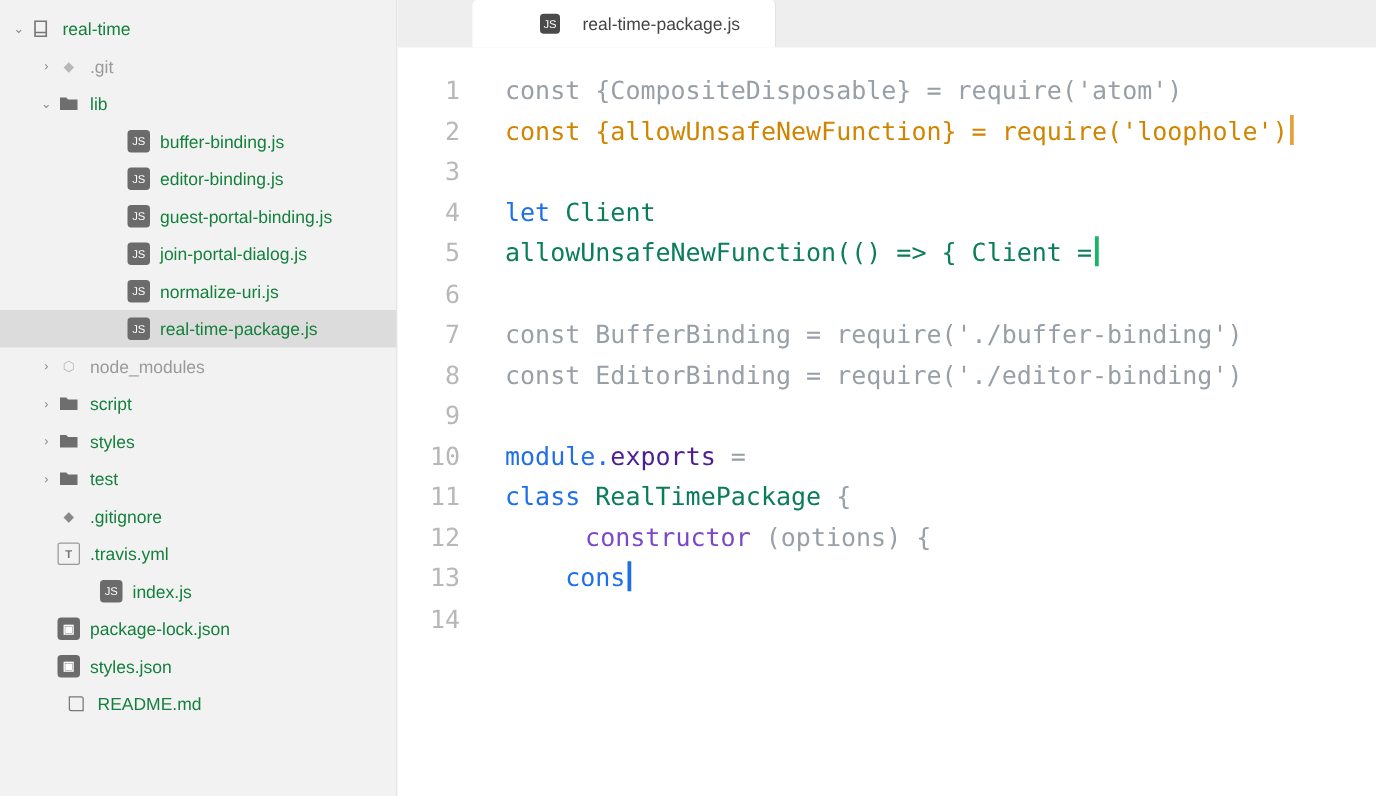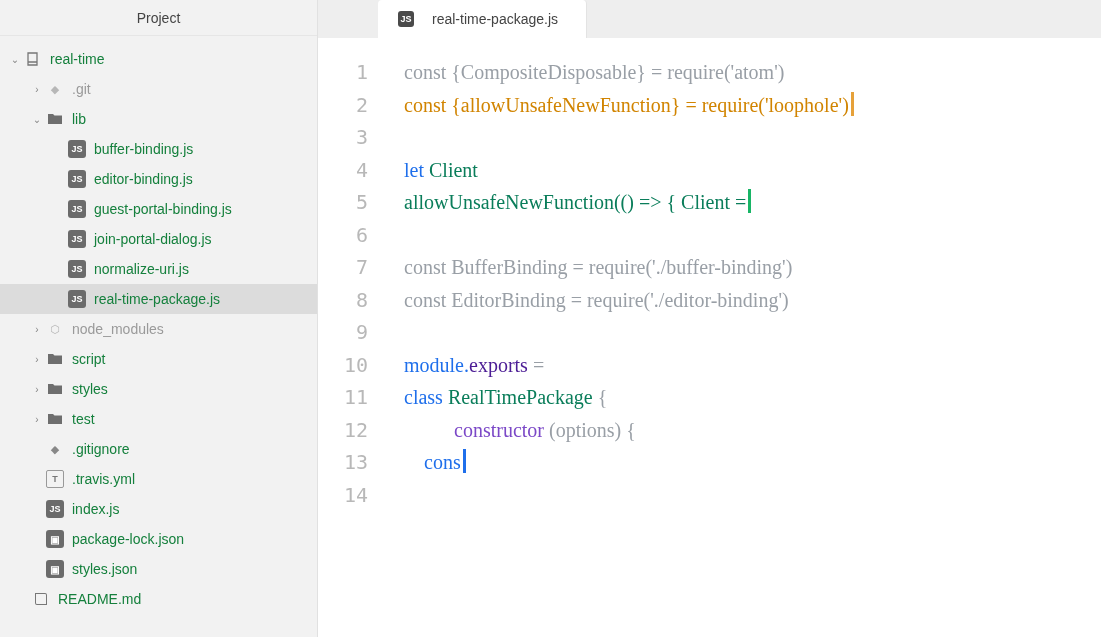--- a/index.html
+++ b/index.html
@@ -8,56 +8,55 @@
 
   
   .sidebar { width: 318px; height: 100%; background: #f2f2f2; border-right: 1px solid #e1e1e1; display:flex; flex-direction:column; }
   .sidebar-header { height: 36px; display:flex; align-items:center; justify-content:center; font-size: 14px; color:#444; border-bottom:1px solid #e6e6e6; }
   .tree { flex:1; overflow:auto; padding-top:8px; font-size:14px; color:#555; }
   .tree-row { display:flex; align-items:center; height:30px; cursor:default; white-space:nowrap; }
   .tree-row.selected { background:#dcdcdc; }
   .chev { width:14px; display:inline-flex; justify-content:center; color:#888; font-size:10px; margin-right:2px;}
   .ficon { width:18px; height:18px; margin-right:8px; display:inline-flex; align-items:center; justify-content:center; font-size:11px; }
   .ficon.folder { color:#6e6e6e; }
-  .ficon.js { background:#6b6b6b; color:#fff; border-radius:3px; font-size:9px; font-weight:700; font-family:sans-serif;}
+  .ficon.js { background:#6b6b6b; color:#fff; border-radius:3px; font-size:9px; font-weight:400; font-family:sans-serif;margin-left:34px;}
   .ficon.json { background:#6b6b6b; color:#fff; border-radius:3px; font-size:10px; font-weight:700;}
   .ficon.git { color:#888; }
   .ficon.book { color:#777; }
   .ficon.text { color:#777; border:1px solid #999; border-radius:2px; font-size:9px; font-weight:700;}
   .tree-label { color:#15803d; }
   .tree-row.dim .tree-label { color:#9a9a9a; }
   .tree-row.dim .ficon { opacity:.55; }
 
   
   .editor { flex:1; display:flex; flex-direction:column; background:#fff; }
   .tabbar { height:38px; background:#eeeeee; display:flex; align-items:flex-end; }
   .tab { height:38px; padding:0 28px 0 20px; display:flex; align-items:center; gap:10px; background:#fff; border-right:1px solid #e3e3e3; font-size:14px; color:#444; border-top-left-radius:4px; border-top-right-radius:4px; position:relative; margin-left:60px;}
   .tab .ficon.js { width:16px; height:16px; background:#4a4a4a; }
   .code-area { flex:1; display:flex; font-family: "SFMono-Regular", Menlo, Consolas, monospace; font-size:20px; line-height:32.5px; padding-top:18px; }
   .gutter { width:68px; text-align:right; color:#b8b8b8; padding-right:18px; user-select:none;}
   .gutter div { height:32.5px; }
   .code { flex:1; white-space:pre; position:relative; padding-left:18px;}
-  .code-line { height:32.5px; color:#999fa6; position:relative;font-family:Liberation Serif, serif;}
+  .code-line { height:32.5px; color:#999fa6; position:relative;}
   .kw { color:#1f6feb; }
   .fn { color:#7b48c7;margin-left:40px; }
   .cls { color:#0a7d5a; }
   .modexp { color:#1f6feb;margin-top:28px; }
   .modexpval { color:#4c1d95; }
   .new-line { color:#d18400; }
   .cursor-green { display:inline-block; width:3px; height:24px; background:#18b566; vertical-align:-4px; margin-left:2px;}
   .cursor-orange { display:inline-block; width:3px; height:24px; background:#e6a13a; vertical-align:-4px; margin-left:2px;}
   .cursor-blue { display:inline-block; width:3px; height:24px; background:#1f6feb; vertical-align:-4px; margin-left:2px;}
 </style>
 </head>
 <body>
 
 <div class="app">
 
   <div class="sidebar">
-    <div class="sidebar-header">Project</div>
     <div class="tree" id="tree">
         <div class="tree-row" style="padding-left:8px">
           <span class="chev">⌄</span>
           <span class="ficon">
             <svg width="16" height="16" viewBox="0 0 16 16">
               <path fill="none" stroke="#777" stroke-width="1.3" d="M3 2h9v12H3zM3 11h9"></path>
             </svg>
           </span>
           <span class="tree-label">real-time</span>
         </div>
@@ -155,21 +154,21 @@
         <div class="tree-row" style="padding-left:30px">
           <span class="chev"></span>
           <span class="ficon json">▣</span>
           <span class="tree-label">package-lock.json</span>
         </div>
         <div class="tree-row" style="padding-left:30px">
           <span class="chev"></span>
           <span class="ficon json">▣</span>
           <span class="tree-label">styles.json</span>
         </div>
-        <div class="tree-row" style="padding-left:16px">
+        <div class="tree-row" style="padding-left:36px">
           <span class="chev"></span>
           <span class="ficon book">
             <svg width="16" height="16" viewBox="0 0 16 16">
               <path fill="#777" d="M2 2h10a2 2 0 0 1 2 2v10H4a2 2 0 0 1-2-2V2zm1 1v9a1 1 0 0 0 1 1h9V4a1 1 0 0 0-1-1H3z"></path>
             </svg>
           </span>
           <span class="tree-label">README.md</span>
         </div>
       </div>
   </div>

